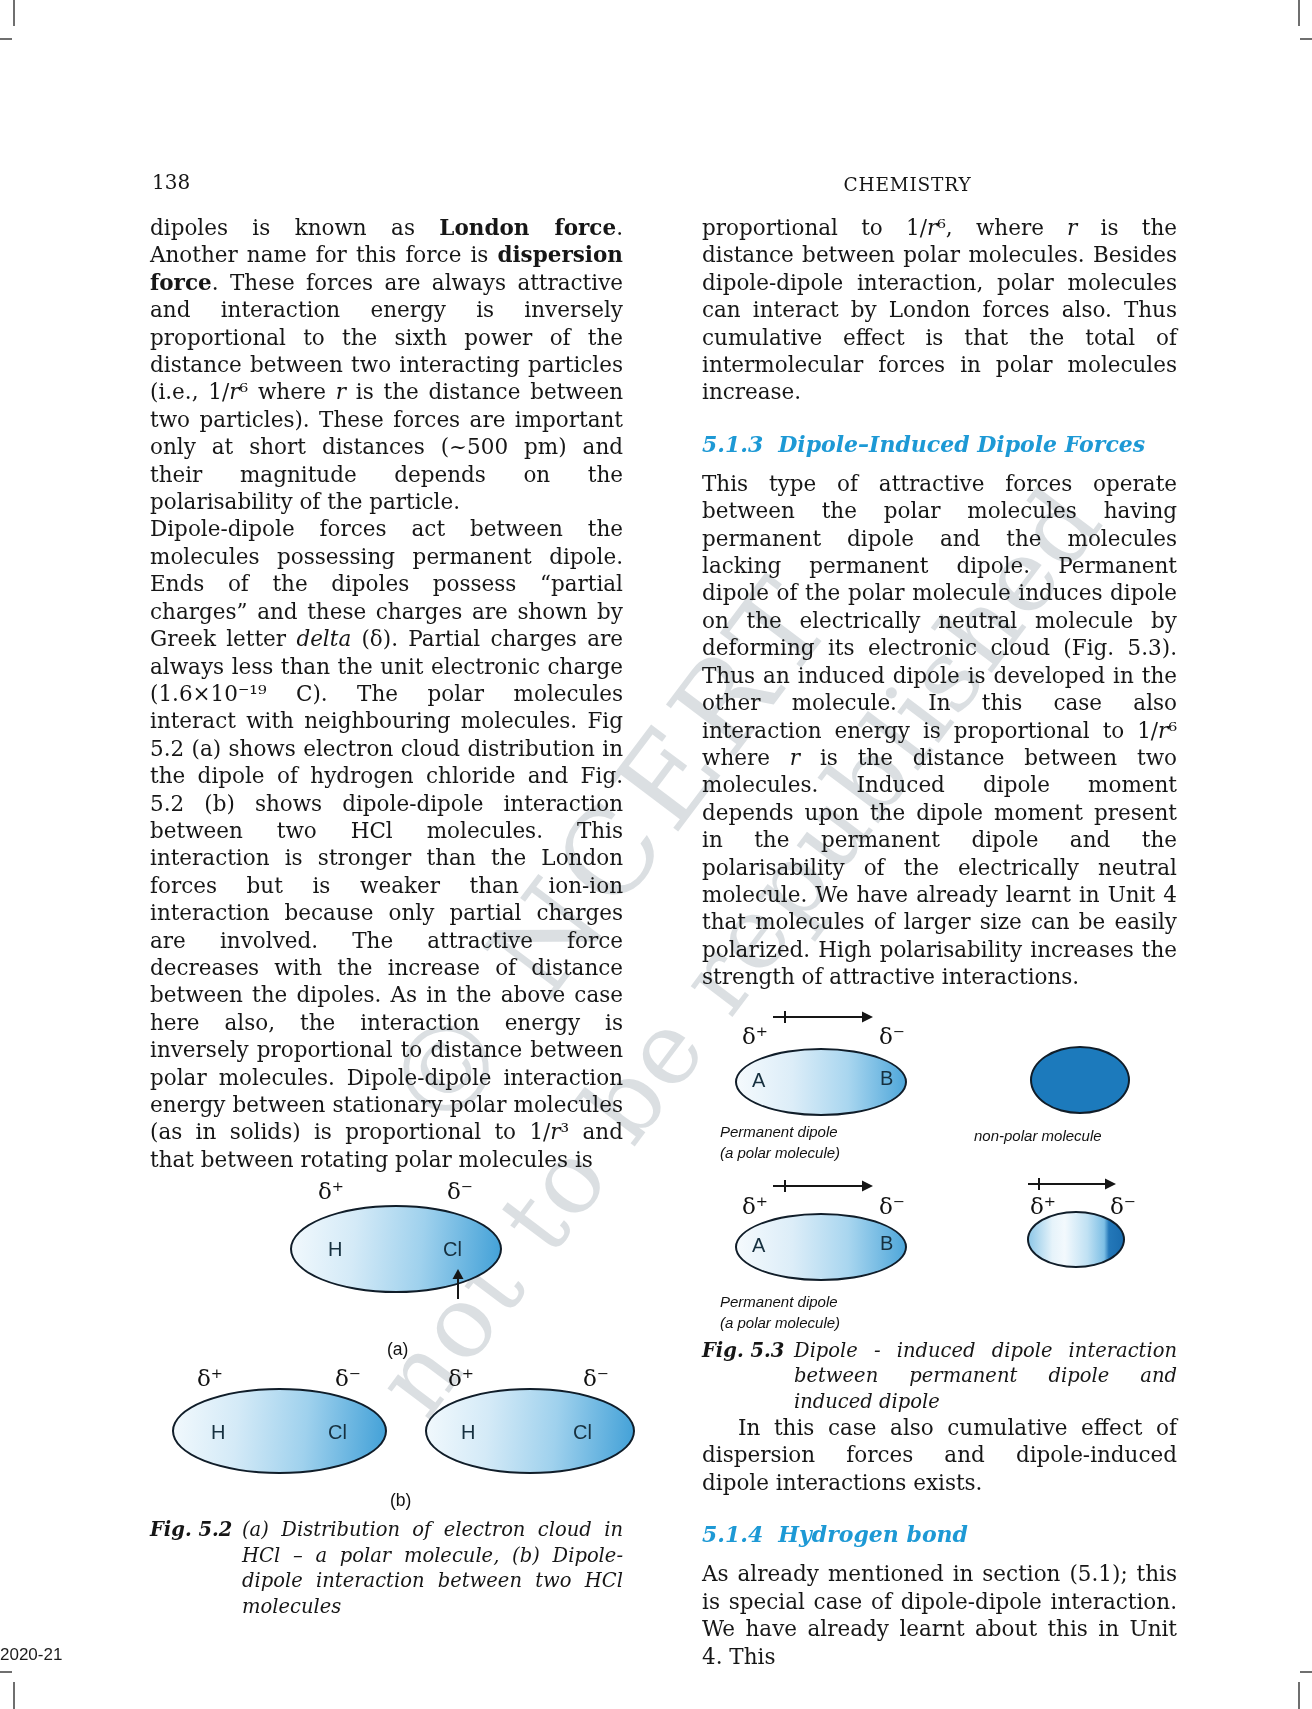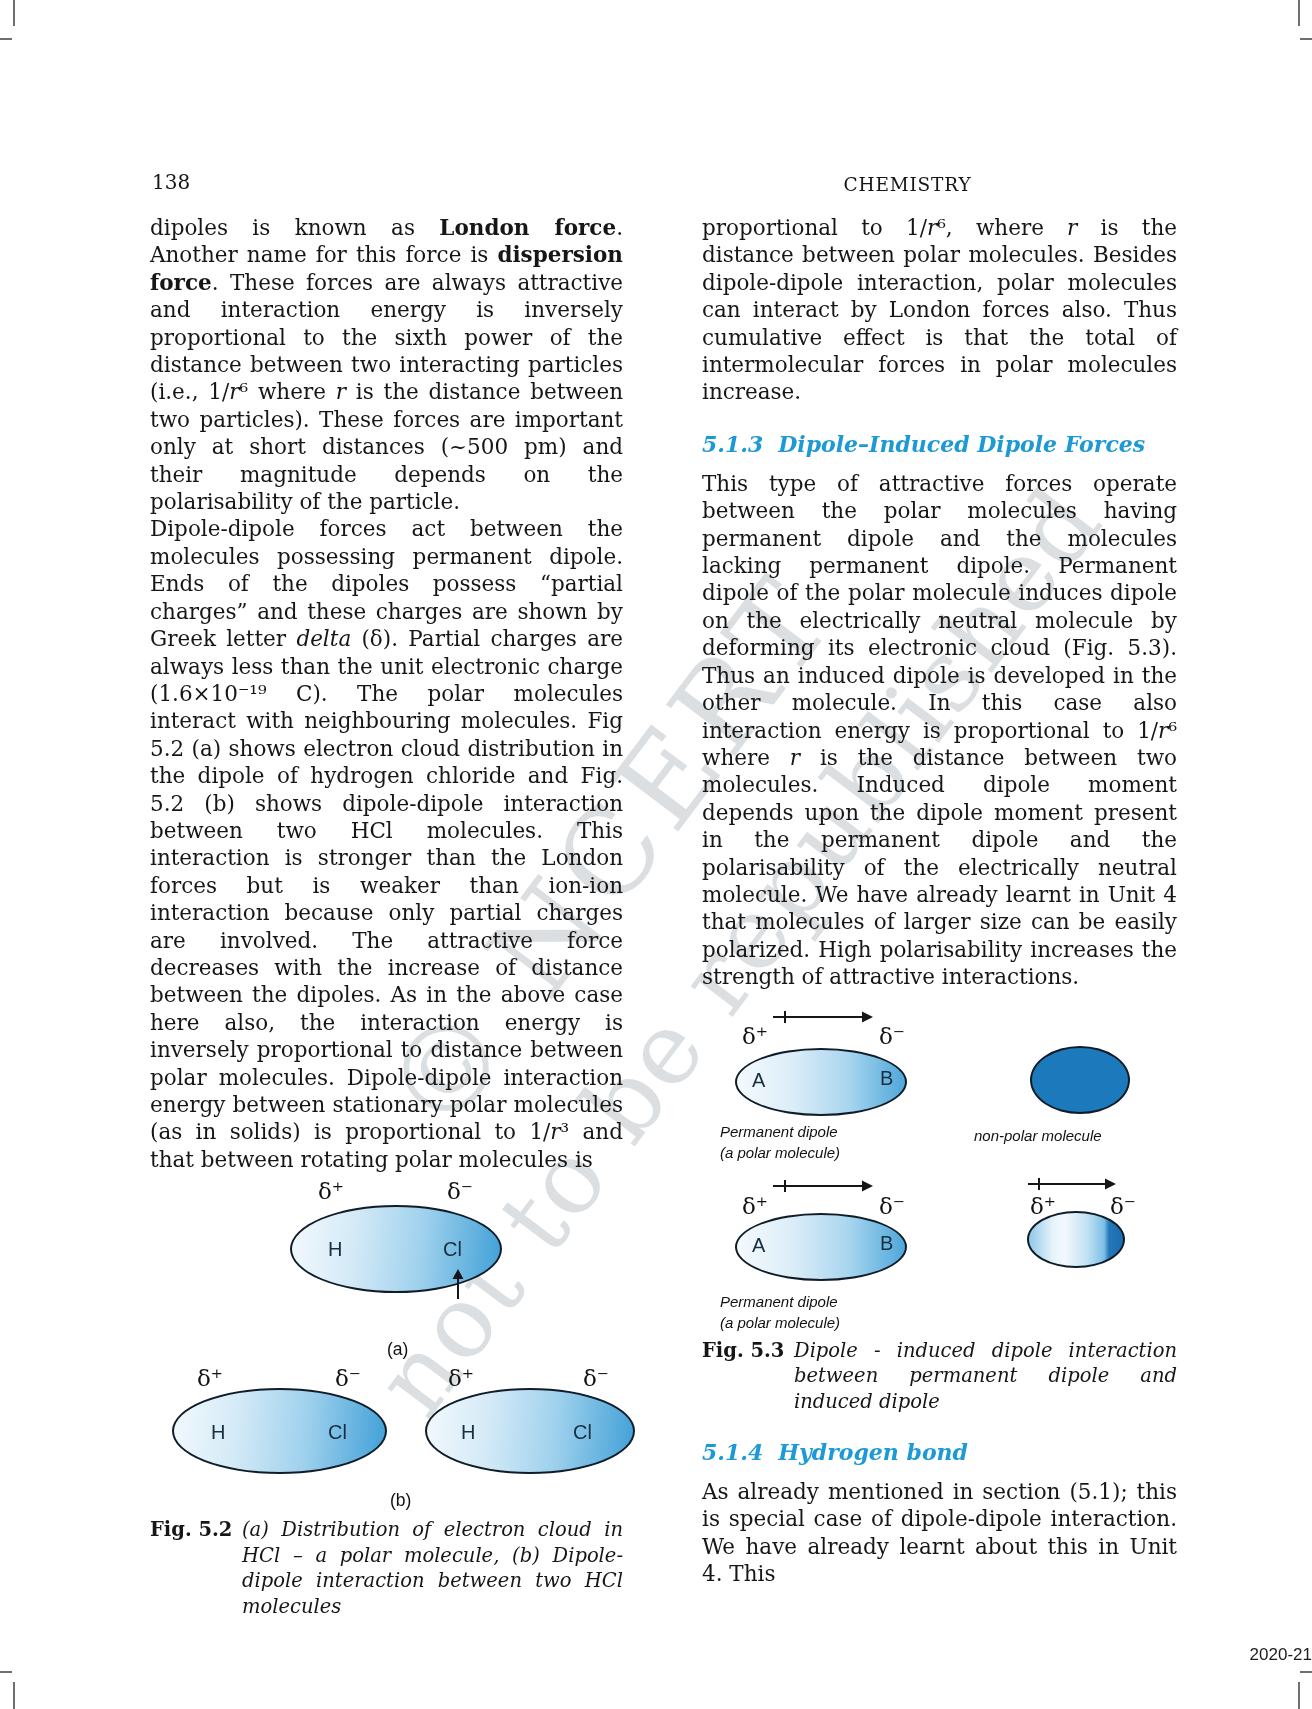--- a/index.html
+++ b/index.html
@@ -29,26 +29,26 @@
   .grad-ab{background:linear-gradient(90deg,#f5fafd 0%,#dcedf8 33%,#a9d6ef 66%,#4fa7da 100%);}
   .solid-np{background:#1c7abc;}
   .grad-ind{background:linear-gradient(90deg,#8fc8e8 0%,#e6f3fa 25%,#f3f9fd 38%,#c0e1f3 62%,#7dbfe5 80%,#2478b9 85%,#1a6cae 100%);}
   .atom{position:absolute;font-family:"Liberation Sans",sans-serif;font-size:20px;color:#16303f;}
   .delta{position:absolute;font-size:23px;color:#101010;font-family:"DejaVu Serif",serif;}
   .figlabel{position:absolute;font-family:"Liberation Sans",sans-serif;font-size:15px;
             line-height:21.5px;color:#111;font-style:italic;}
   .subletter{position:absolute;font-family:"Liberation Sans",sans-serif;font-size:17.5px;color:#111;}
   .arrow-svg{position:absolute;}
   .figcap{display:flex;margin-top:4px;font-size:19.5px;line-height:25.5px;}
-  .cap-label{font-weight:bold;flex:0 0 92px;}
+  .cap-label{font-weight:bold;font-style:italic;flex:0 0 92px;}
   .cap-text{font-style:italic;text-align:justify;flex:1;}
   .indent{text-indent:36px;}
   .mt14{margin-top:14px;}
   .mt10{margin-top:10px;}
-  .year-footer{position:absolute;left:0;top:1645px;width:100%;text-align:right;z-index:2;
+  .year-footer{position:absolute;left:0;top:1645px;width:100%;text-align:left;z-index:2;
                font-family:"Liberation Sans",sans-serif;font-size:17px;color:#1c1c1c;}
 </style>
 </head>
 <body>
 
 <div class="page">
 
   <div class="crop" style="left:13px;top:0;width:1.5px;height:26px"></div>
   <div class="crop" style="left:0;top:38px;width:12px;height:1.5px"></div>
   <div class="crop" style="left:1298px;top:0;width:1.5px;height:26px"></div>
@@ -153,20 +153,21 @@
       <span class="delta" style="left:328px;top:196px">δ⁺</span>
       <span class="delta" style="left:408px;top:196px">δ⁻</span>
       <div class="molecule grad-ind" style="left:325px;top:214px;width:98px;height:57px"></div>
     </div>
 
     <div class="figcap">
       <span class="cap-label">Fig. 5.3</span>
       <span class="cap-text">Dipole - induced dipole interaction between permanent dipole and induced dipole</span>
     </div>
 
+    <p class="body indent mt14">In this case also cumulative effect of dispersion forces and dipole-induced dipole interactions exists.</p>
 
     <h2 class="section">
         <span>5.1.4</span>
         <span>Hydrogen bond</span>
       </h2>
 
     <p class="body mt10">As already mentioned in section (5.1); this is special case of dipole-dipole interaction. We have already learnt about this in Unit 4. This</p>
   </div>
 
   <div class="year-footer">2020-21</div>

